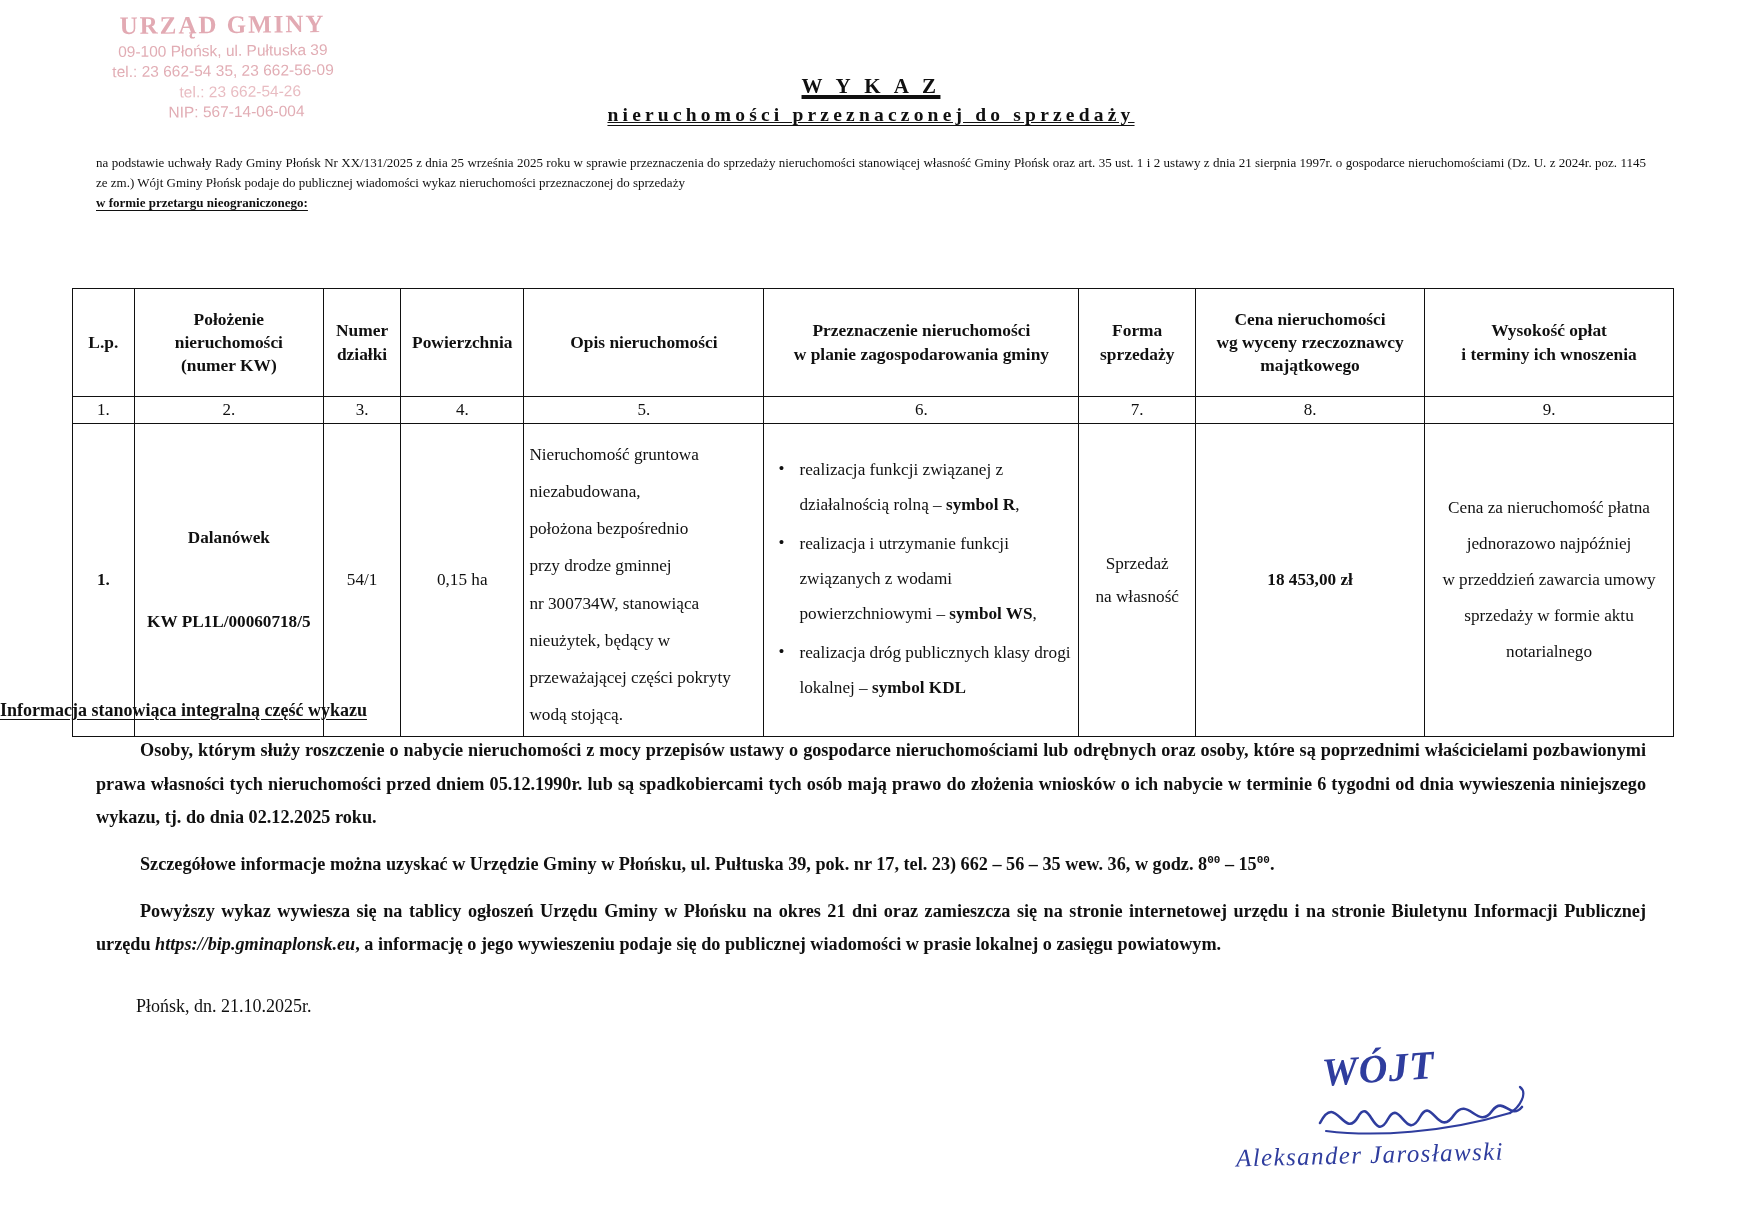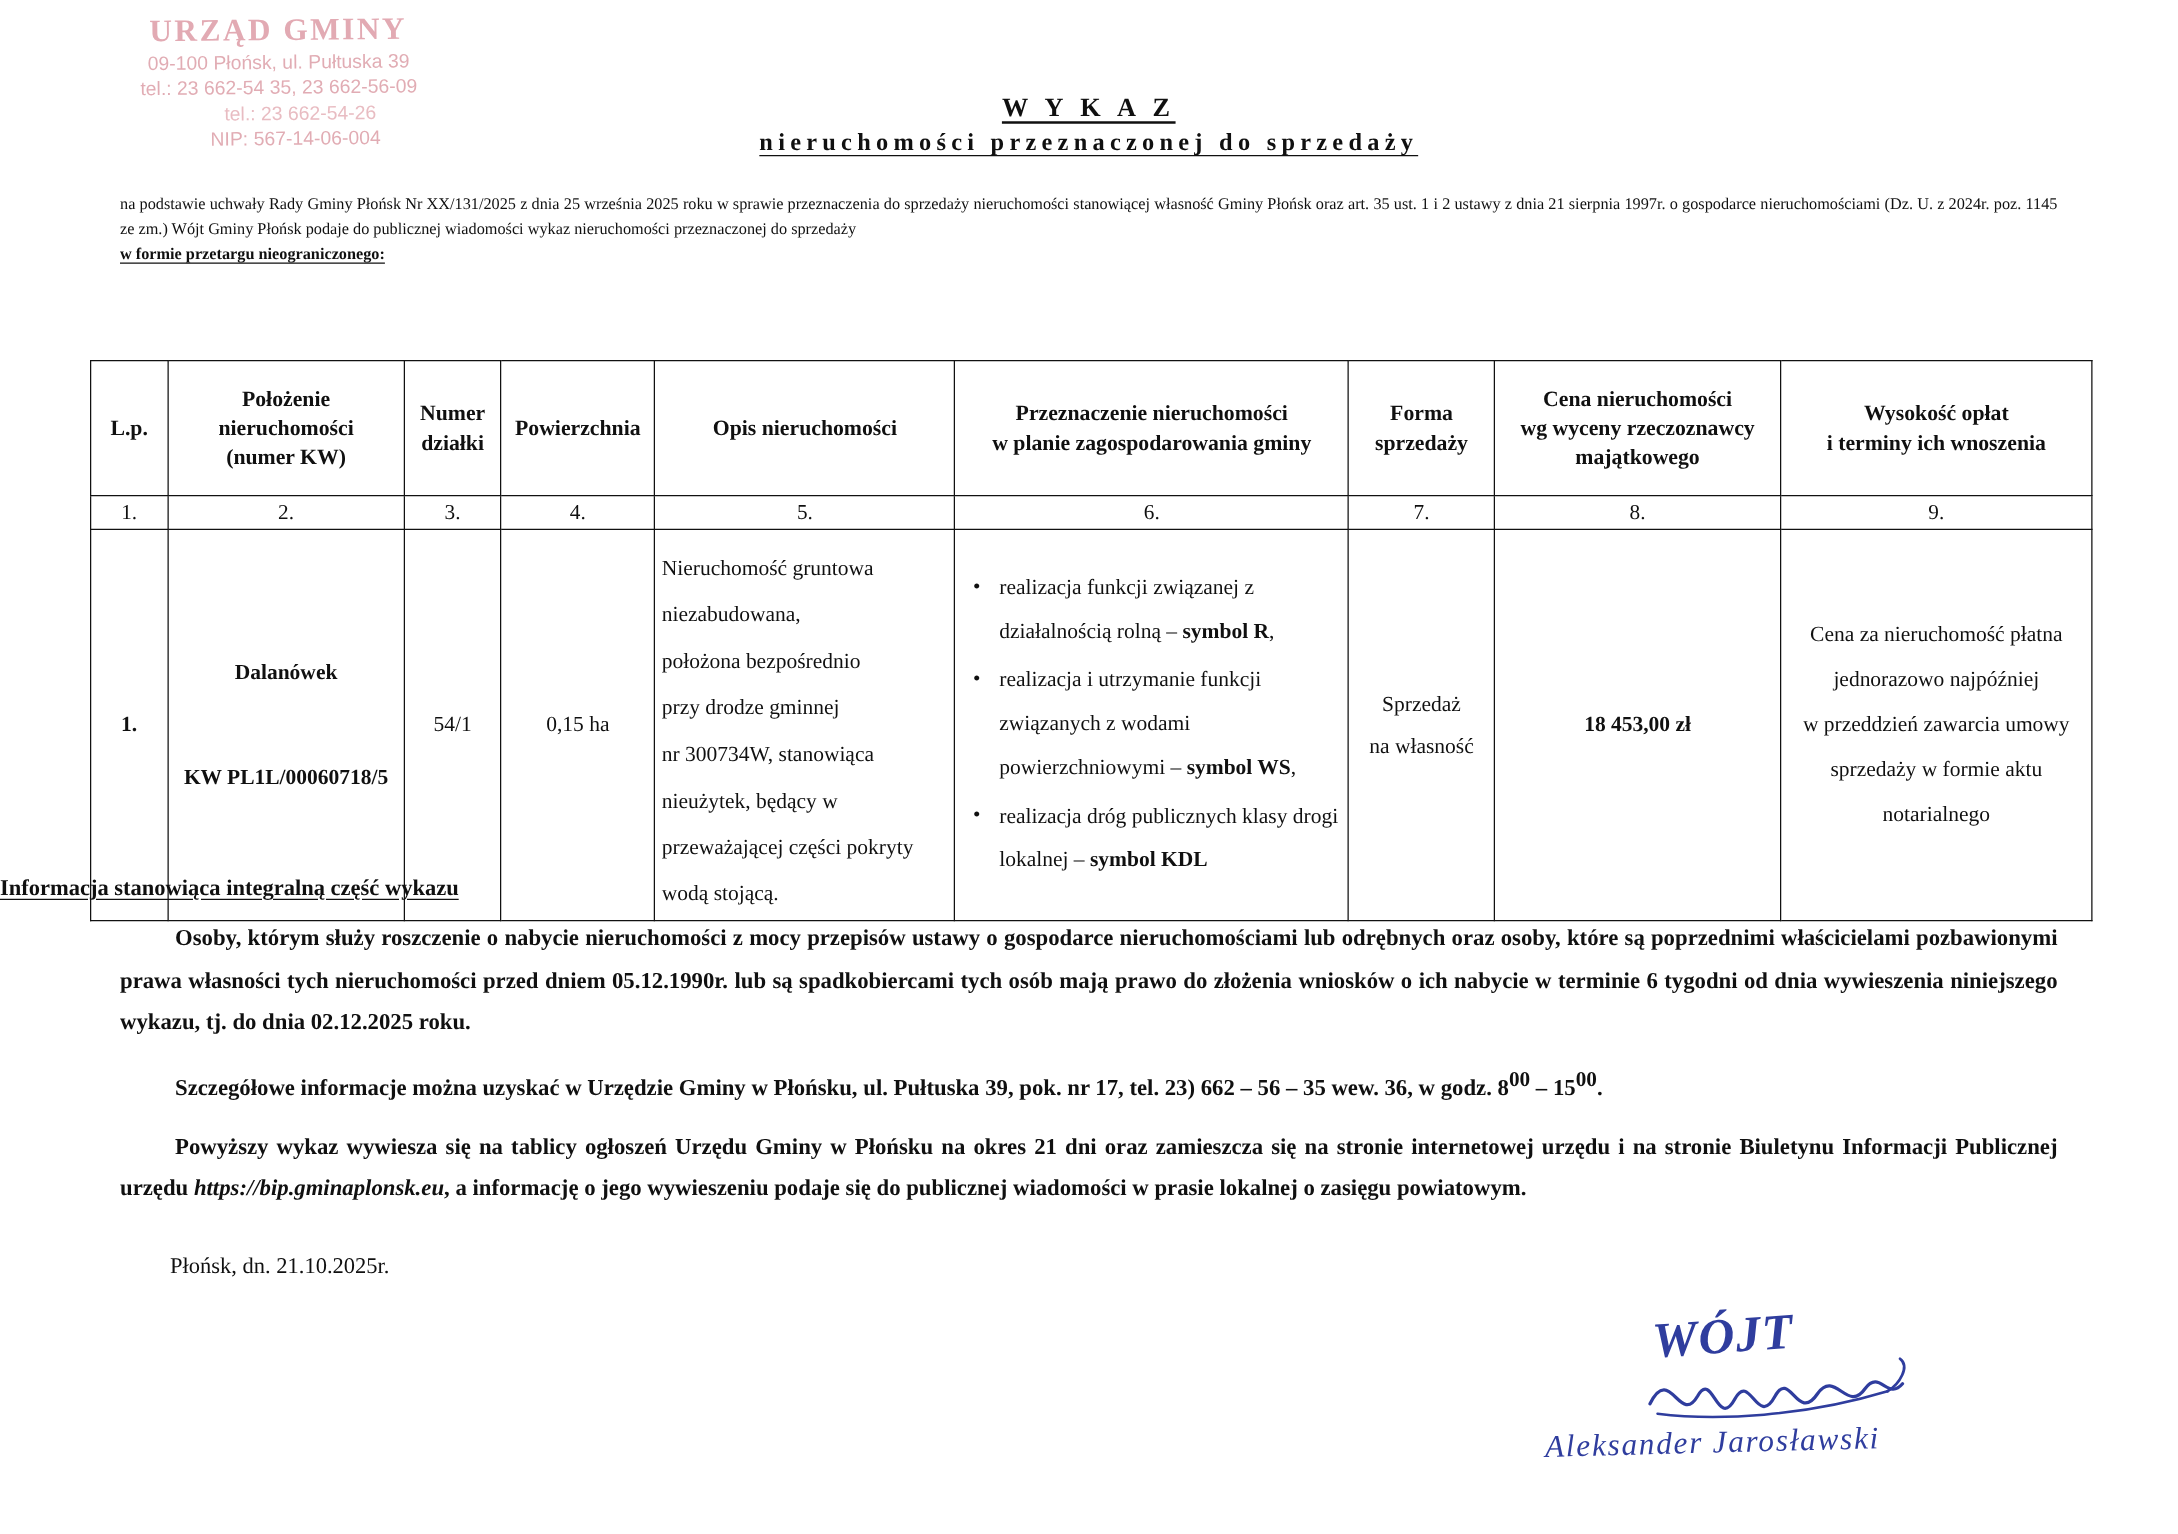--- a/index.html
+++ b/index.html
@@ -33,21 +33,21 @@
     font-size: 25px;
     letter-spacing: 2px;
     color: #e0a3ad;
   }
   .stamp-line { font-size: 15.5px; color: #dfa6ae; }
   .stamp-line.dim { color: #e7b7bd; }
   .stamp-line.indent1 { padding-left: 34px; }
   .stamp-line.indent2 { padding-left: 26px; }
 
   
-  .doc-title { text-align: center; margin-top: 74px; }
+  .doc-title { text-align: center; margin-top: 74px; text-decoration: underline; }
   .doc-title .t1 {
     font-weight: bold;
     font-size: 21px;
     letter-spacing: 4.5px;
     text-decoration: underline;
     text-underline-offset: 4px;
   }
   .doc-title .t2, .doc-title .t3 {
     font-weight: bold;
     font-size: 19.5px;
@@ -128,21 +128,21 @@
   }
   .info-p {
     margin: 13px 96px 0 96px;
     font-size: 18.2px;
     font-weight: bold;
     line-height: 1.85;
     text-align: justify;
   }
   .info-p.indent { text-indent: 44px; }
   .info-p i { font-style: italic; }
-  .info-p sup { font-size: 17px; vertical-align: super; }
+  .info-p sup { font-size: 11px; vertical-align: super; font-family: Liberation Mono, monospace; }
 
   .place-date {
     margin: 34px 0 0 136px;
     font-size: 18px;
     font-weight: normal;
   }
 
   
   .signature {
     position: absolute;

